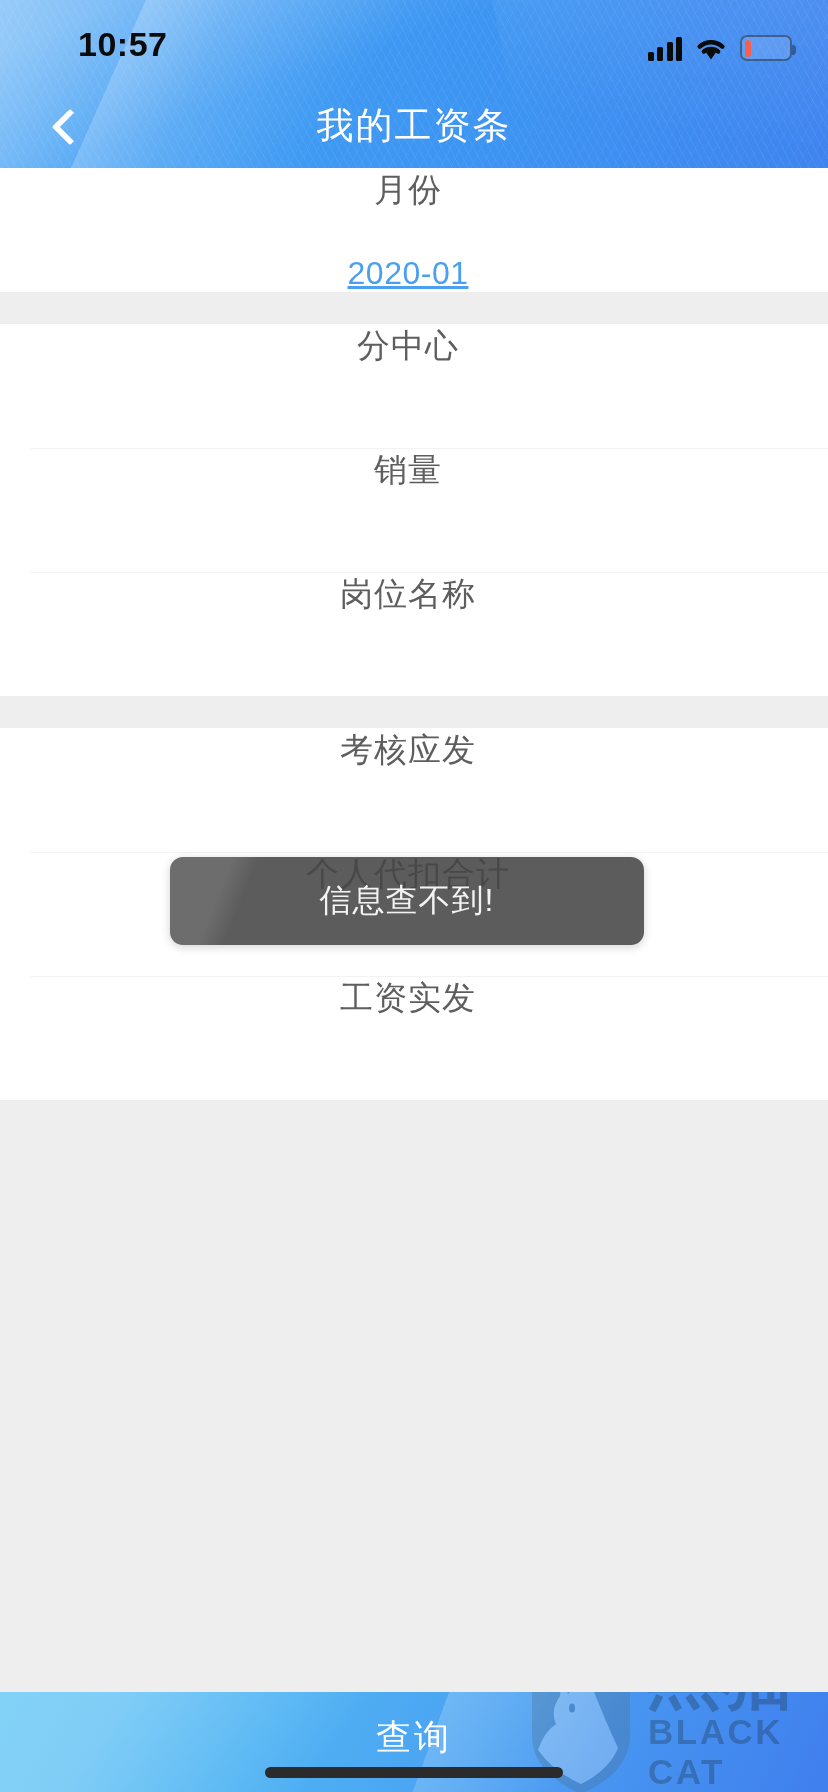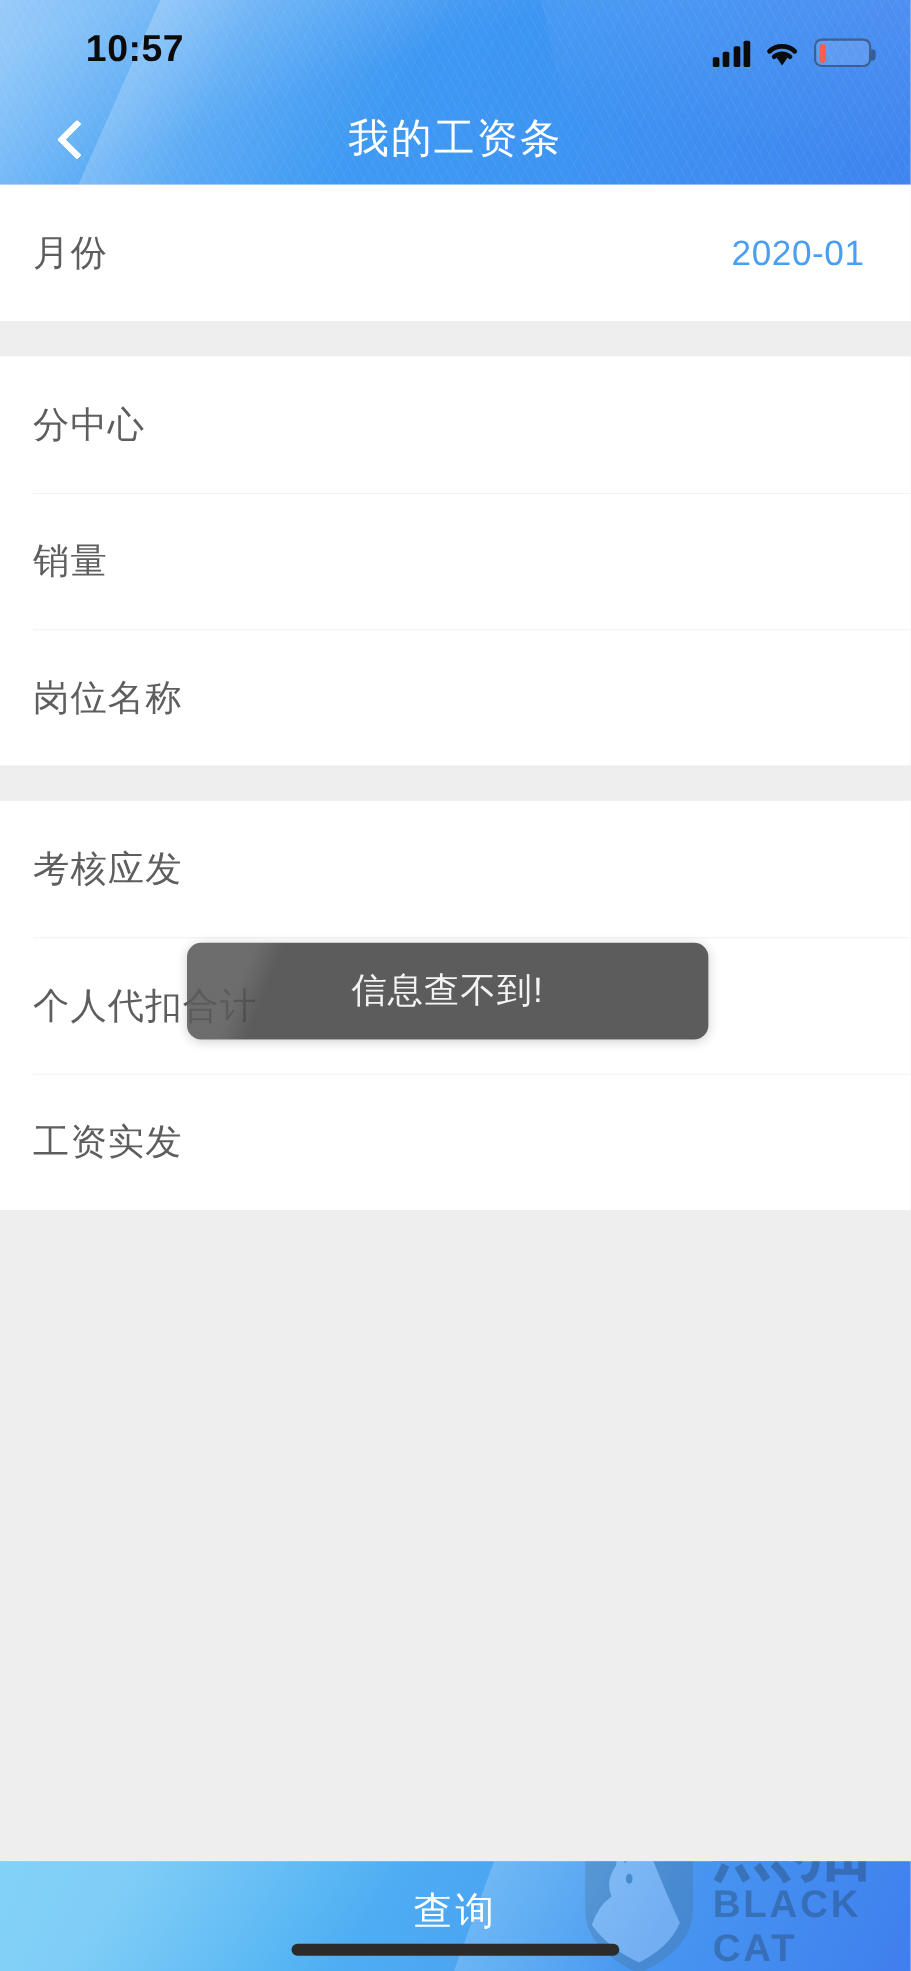--- a/index.html
+++ b/index.html
@@ -82,27 +82,28 @@
   }
 
   
   .content{ position:absolute; left:0; top:168px; width:828px; bottom:0; background:#eeeeee; }
   .group{ background:#ffffff; width:828px; }
   .gap{ height:32px; background:#eeeeee; }
   .row{
     height:124px; width:828px; position:relative;
     display:flex; align-items:center; justify-content:space-between;
     padding:0 42px 0 30px;
+    flex-direction:column;
   }
   .row + .row::before{
     content:""; position:absolute; left:30px; right:0; top:0; height:1px;
     background:#f2f2f2;
   }
   .row .label{ font-size:33px; color:#5e5e5e; letter-spacing:1px; }
-  .row .value{ font-size:32px; color:#4a9ff0; letter-spacing:.5px; }
+  .row .value{ font-size:32px; color:#4a9ff0; letter-spacing:.5px;text-decoration:underline; }
   .row .value.empty{ color:transparent; }
 
   
   .toast{
     position:absolute; left:126px; top:857px; width:474px; height:88px;
     background:rgba(70,70,70,.88);
     border-radius:13px;
     display:flex; align-items:center; justify-content:center;
     box-shadow:0 2px 10px rgba(0,0,0,.18);
     overflow:hidden;

